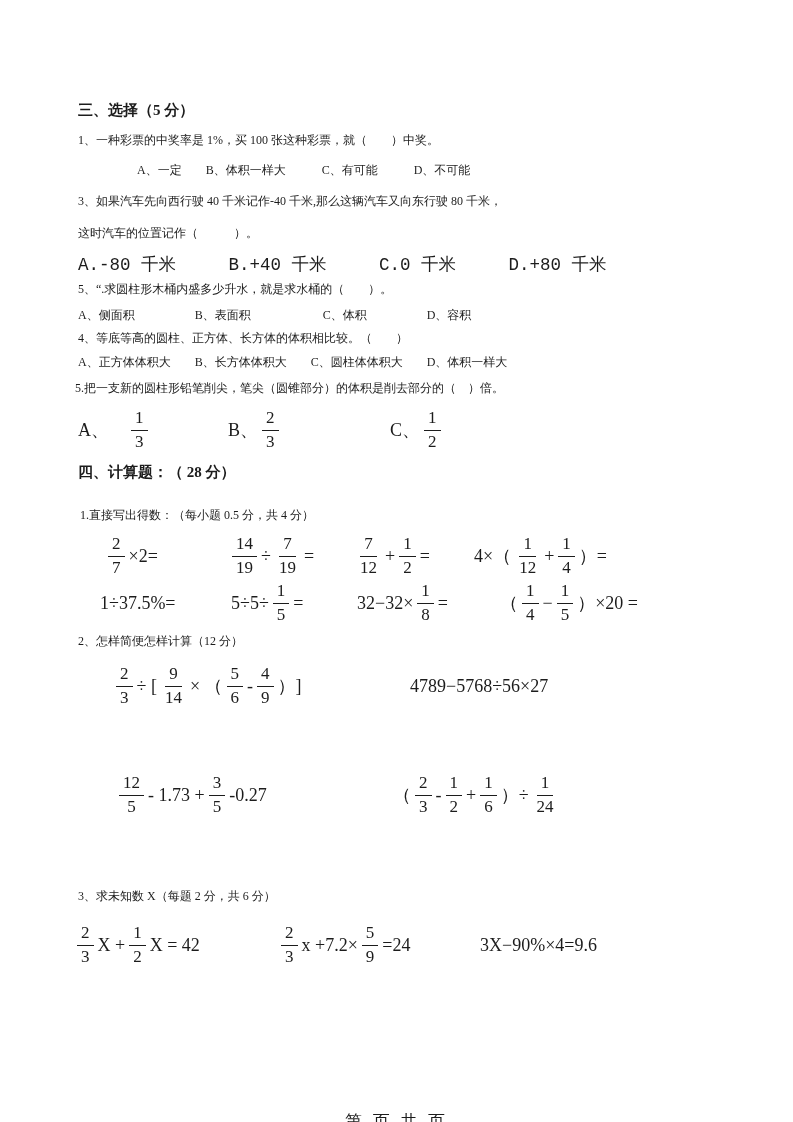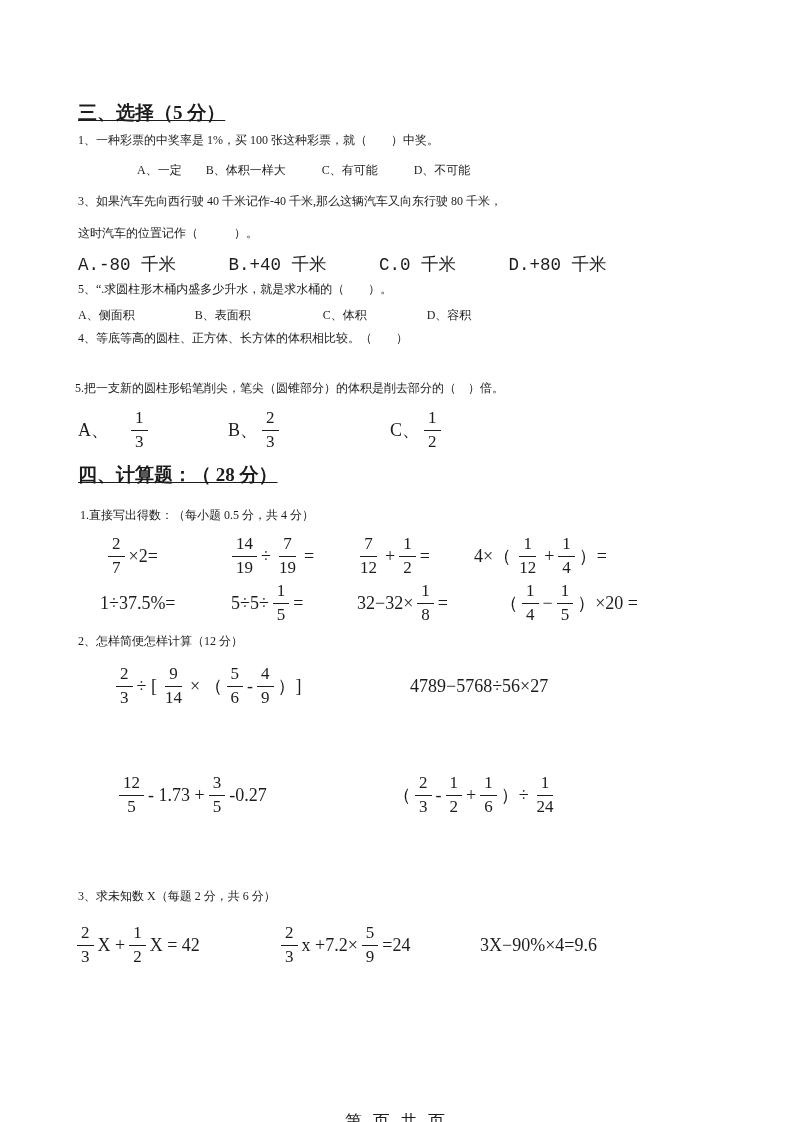--- a/index.html
+++ b/index.html
@@ -7,21 +7,21 @@
   .page {
     position:relative;
     width:793px; height:1122px;
     margin:0 auto;
     background:#ffffff;
     color:#1c1c1c;
     font-family:"Liberation Serif","DejaVu Serif",serif;
     overflow:hidden;
   }
   .line { position:absolute; font-size:12px; white-space:pre; line-height:1.25; }
-  .bold { font-weight:bold; font-size:19px;text-decoration:underline; }
+  .bold { font-weight:bold; font-size:15px; }
   .sans { font-family:Liberation Mono, monospace; font-size:17.5px; }
   .expr {
     position:absolute;
     display:flex; align-items:center;
     font-size:18px; white-space:pre;
   }
   .frac {
     display:inline-flex; flex-direction:column; align-items:center;
     margin:0 4px; font-size:17px; line-height:1.2;
   }
@@ -45,20 +45,21 @@
   <div class="line" style="left:137px;top:163px">A、一定　　B、体积一样大　　　C、有可能　　　D、不可能</div>
 
   <div class="line" style="left:78px;top:194px">3、如果汽车先向西行驶 40 千米记作-40 千米,那么这辆汽车又向东行驶 80 千米，</div>
   <div class="line" style="left:78px;top:226px">这时汽车的位置记作（　　　）。</div>
   <div class="line sans" style="left:78px;top:255px">A.-80 千米　　　B.+40 千米　　　C.0 千米　　　D.+80 千米</div>
 
   <div class="line" style="left:78px;top:282px">5、“.求圆柱形木桶内盛多少升水，就是求水桶的（　　）。</div>
   <div class="line" style="left:78px;top:308px">A、侧面积　　　　　B、表面积　　　　　　C、体积　　　　　D、容积</div>
 
   <div class="line" style="left:78px;top:331px">4、等底等高的圆柱、正方体、长方体的体积相比较。（　　）</div>
+  <div class="line" style="left:78px;top:355px">A、正方体体积大　　B、长方体体积大　　C、圆柱体体积大　　D、体积一样大</div>
 
   <div class="line" style="left:75px;top:381px">5.把一支新的圆柱形铅笔削尖，笔尖（圆锥部分）的体积是削去部分的（　）倍。</div>
   <div class="expr" style="left:78px;top:406px;height:48px"><span>A、　</span><span class="frac"><span class="num">1</span><span class="den">3</span></span></div>
   <div class="expr" style="left:228px;top:406px;height:48px"><span>B、</span><span class="frac"><span class="num">2</span><span class="den">3</span></span></div>
   <div class="expr" style="left:390px;top:406px;height:48px"><span>C、</span><span class="frac"><span class="num">1</span><span class="den">2</span></span></div>
 
   <div class="line bold" style="left:78px;top:463px">四、计算题：（ 28 分）</div>
 
   <div class="line" style="left:80px;top:508px">1.直接写出得数：（每小题 0.5 分，共 4 分）</div>
 

